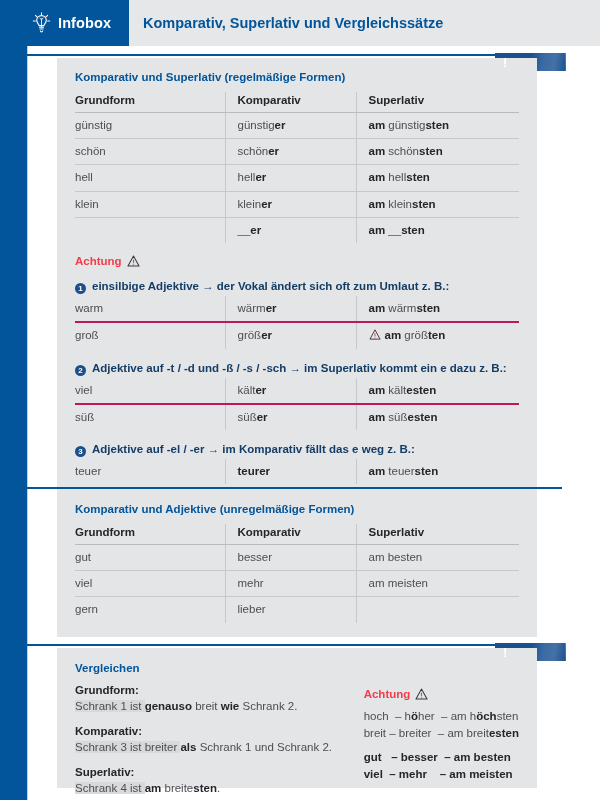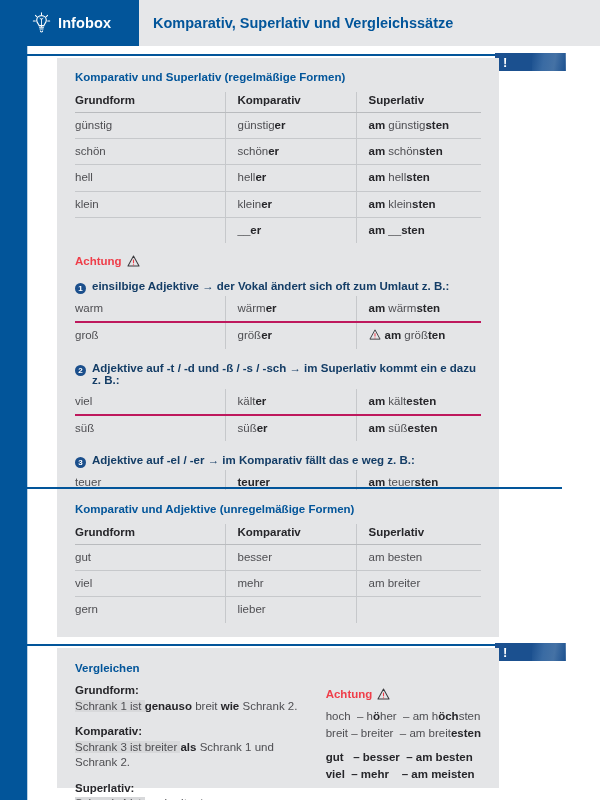--- a/index.html
+++ b/index.html
@@ -31,21 +31,21 @@
   
   #header {
     position: absolute;
     left: 0; top: 0;
     width: 600px; height: 46px;
     background: #e6e7e9;
     display: flex;
     align-items: stretch;
   }
   #header-badge {
-    width: 139px;
+    width: 129px;
     background: #02559a;
     display: flex;
     align-items: center;
     gap: 7px;
     padding-left: 32px;
   }
   #bulb-icon { width: 19px; height: 22px; flex: none; display: block; }
   #infobox-label {
     color: #ffffff;
     font-size: 14.5px;
@@ -59,21 +59,21 @@
     padding-left: 14px;
     color: #02559a;
     font-size: 14.5px;
     font-weight: bold;
   }
 
   
   .panel {
     position: absolute;
     left: 57px;
-    width: 442px;
+    width: 480px;
     background: #e4e5e7;
   }
   .panel-rule {
     position: absolute;
     left: 27px;
     width: 535px;
     height: 2px;
     background: #02559a;
   }
 
@@ -391,21 +391,21 @@
       </thead>
       <tbody id="s2-body">
           <tr>
             <td>gut</td>
             <td>besser</td>
             <td>am besten</td>
           </tr>
           <tr>
             <td>viel</td>
             <td>mehr</td>
-            <td>am breiter</td>
+            <td>am meisten</td>
           </tr>
           <tr>
             <td>gern</td>
             <td>lieber</td>
             <td></td>
           </tr>
         </tbody>
     </table>
   </div>
 </div>

